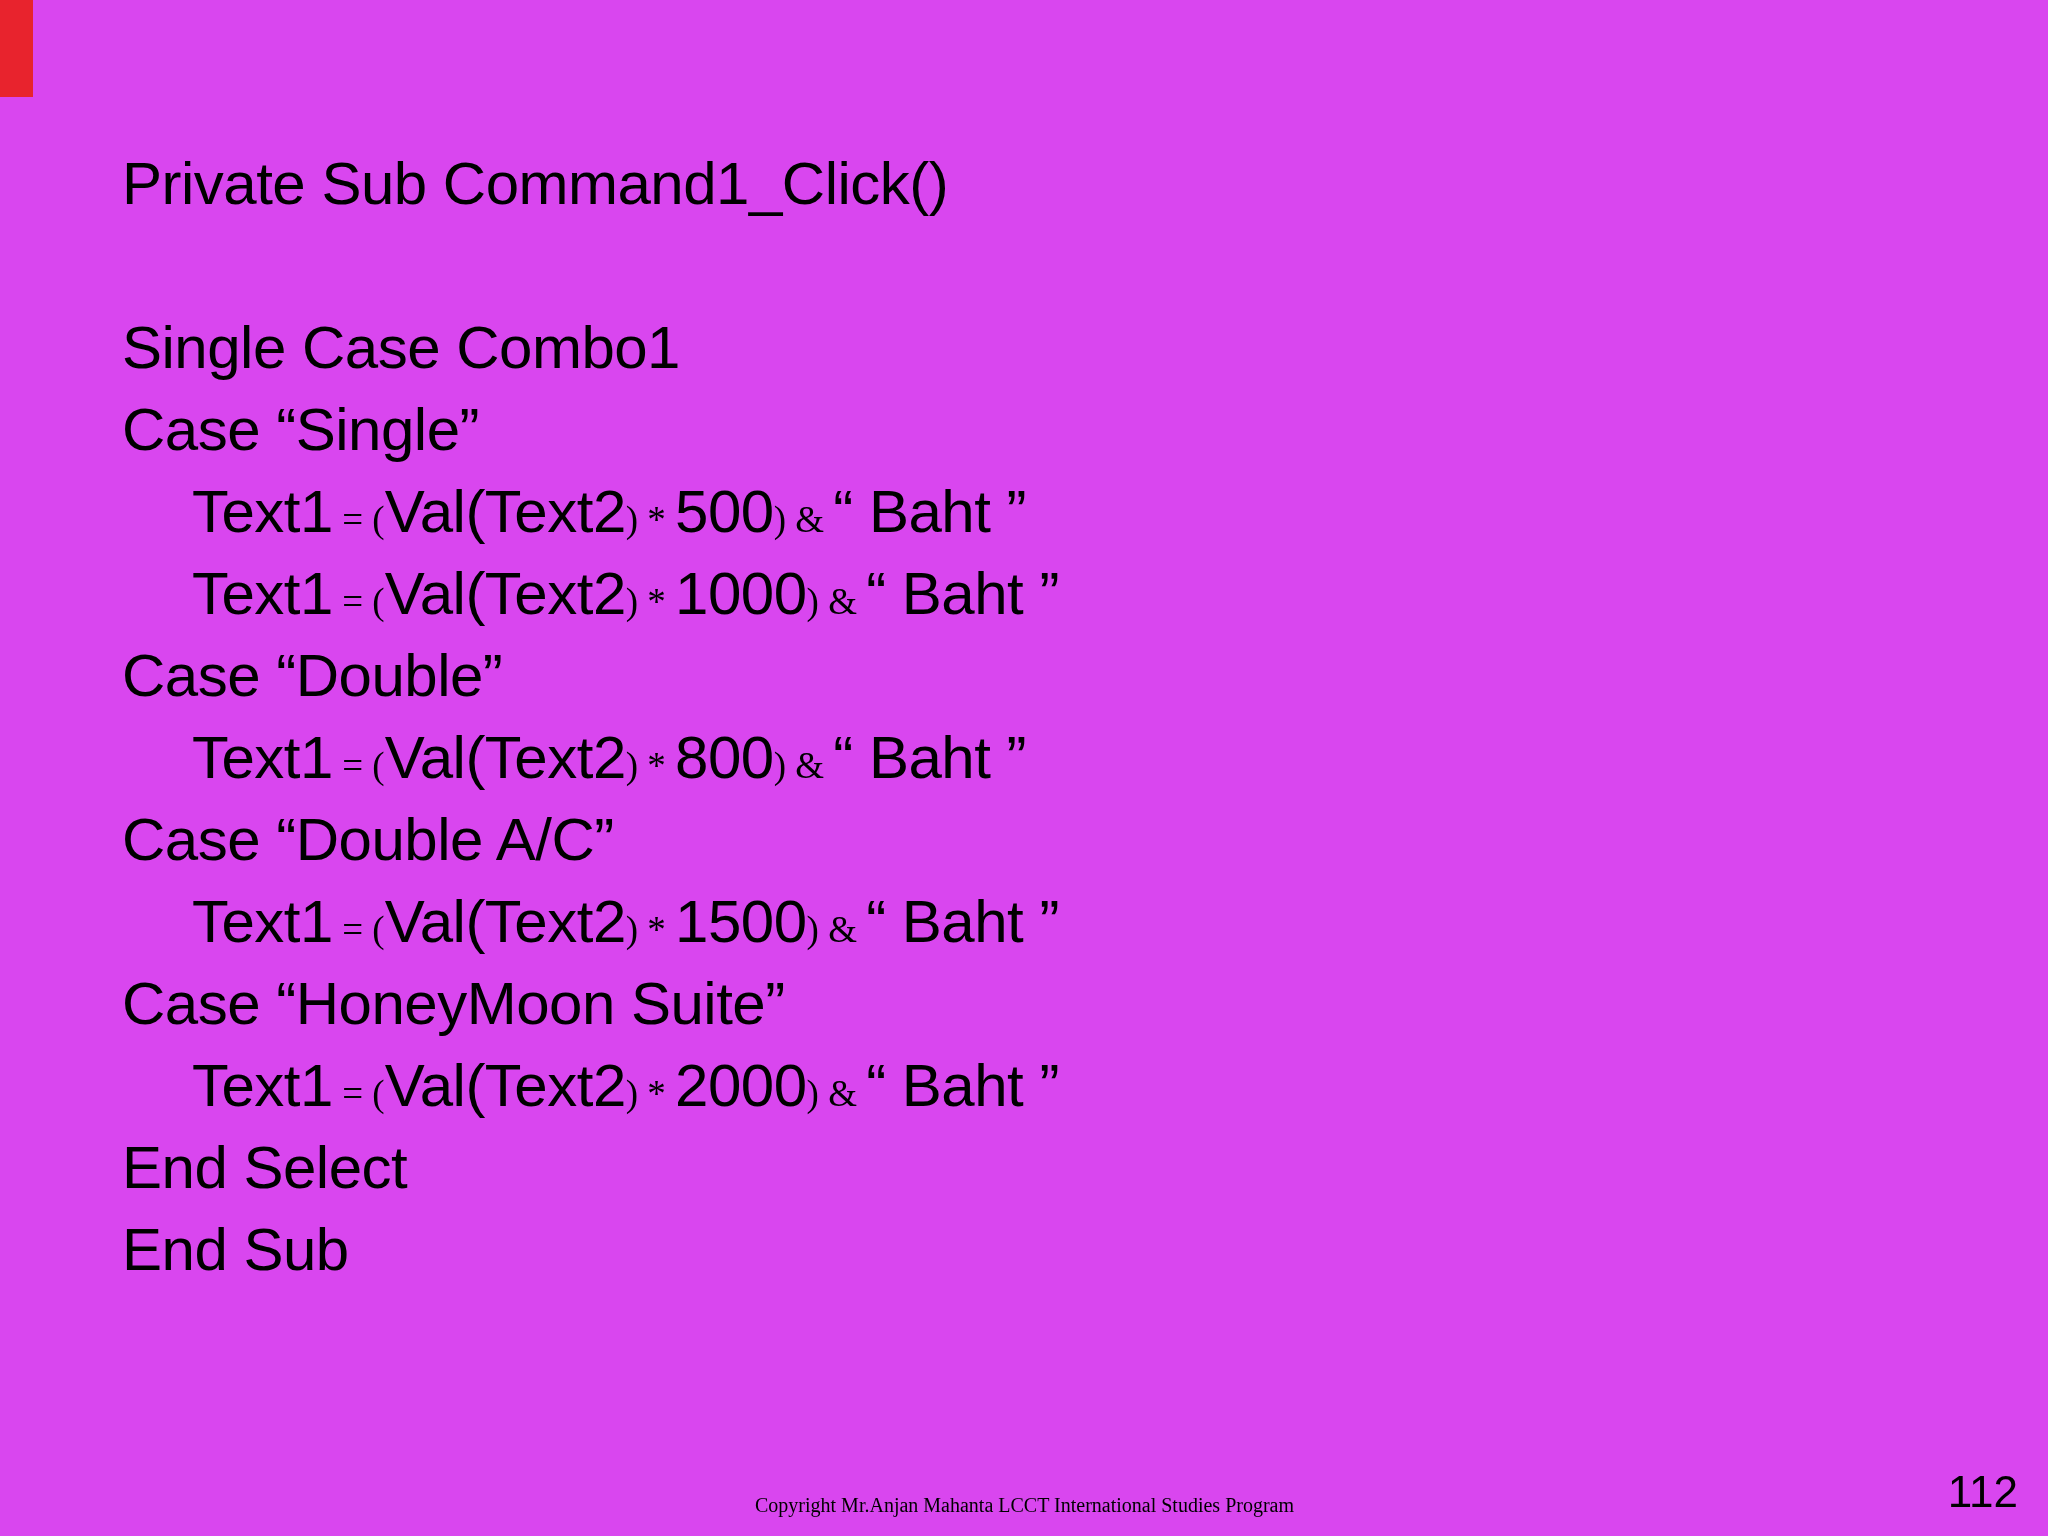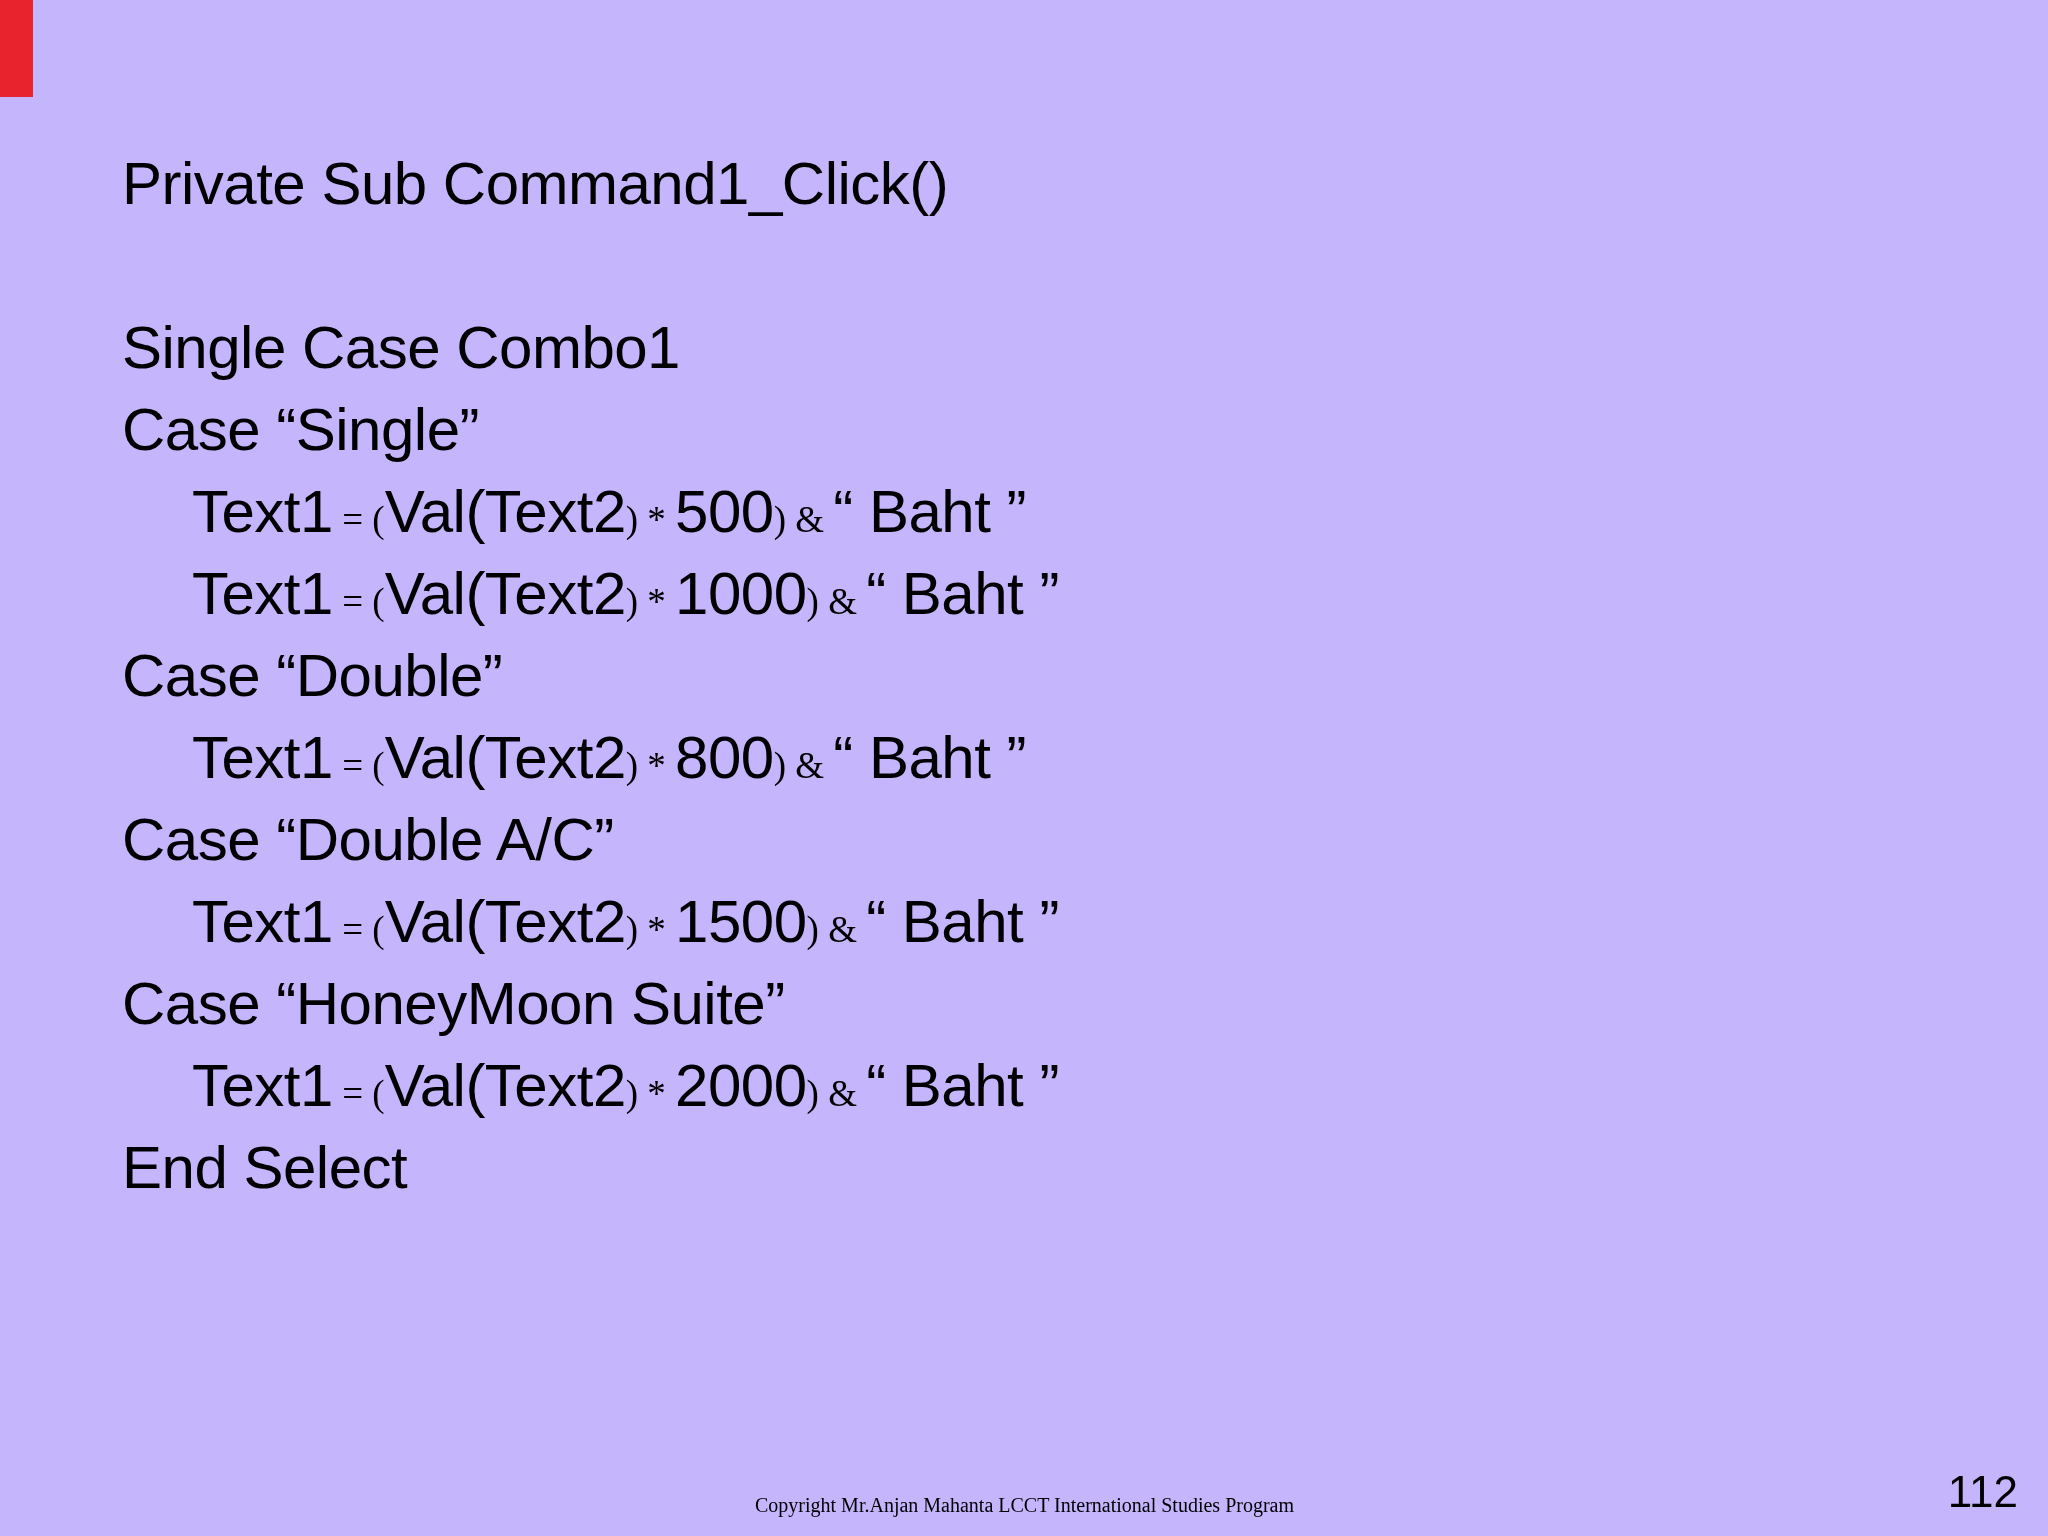--- a/index.html
+++ b/index.html
@@ -1,20 +1,20 @@
 <!DOCTYPE html>
 <html><head>
 <meta charset="utf-8">
 <style>
   html, body { margin: 0; padding: 0; background: #ffffff; }
   .slide {
     position: relative;
     width: 2048px;
     height: 1536px;
-    background: #c4b5fd;
+    background: #d946ef;
     overflow: hidden;
     font-family: "Liberation Sans", sans-serif;
     color: #000000;
   }
   .red-bar {
     position: absolute;
     left: 0;
     top: 0;
     width: 33px;
     height: 97px;
@@ -71,16 +71,17 @@
       <div class="code-line">Case “Single”</div>
       <div class="code-line indent"><span class="seg-big">Text1</span><span class="seg-small"> = (</span><span class="seg-big">Val(Text2</span><span class="seg-small">) * </span><span class="seg-big">500</span><span class="seg-small">) &amp; </span><span class="seg-big">“ Baht ”</span></div>
       <div class="code-line indent"><span class="seg-big">Text1</span><span class="seg-small"> = (</span><span class="seg-big">Val(Text2</span><span class="seg-small">) * </span><span class="seg-big">1000</span><span class="seg-small">) &amp; </span><span class="seg-big">“ Baht ”</span></div>
       <div class="code-line">Case “Double”</div>
       <div class="code-line indent"><span class="seg-big">Text1</span><span class="seg-small"> = (</span><span class="seg-big">Val(Text2</span><span class="seg-small">) * </span><span class="seg-big">800</span><span class="seg-small">) &amp; </span><span class="seg-big">“ Baht ”</span></div>
       <div class="code-line">Case “Double A/C”</div>
       <div class="code-line indent"><span class="seg-big">Text1</span><span class="seg-small"> = (</span><span class="seg-big">Val(Text2</span><span class="seg-small">) * </span><span class="seg-big">1500</span><span class="seg-small">) &amp; </span><span class="seg-big">“ Baht ”</span></div>
       <div class="code-line">Case “HoneyMoon Suite”</div>
       <div class="code-line indent"><span class="seg-big">Text1</span><span class="seg-small"> = (</span><span class="seg-big">Val(Text2</span><span class="seg-small">) * </span><span class="seg-big">2000</span><span class="seg-small">) &amp; </span><span class="seg-big">“ Baht ”</span></div>
       <div class="code-line">End Select</div>
+      <div class="code-line">End Sub</div>
     </div>
   <div class="copyright">Copyright Mr.Anjan Mahanta LCCT International Studies Program</div>
   <div class="page-number">112</div>
 </div>
 
 </body></html>

